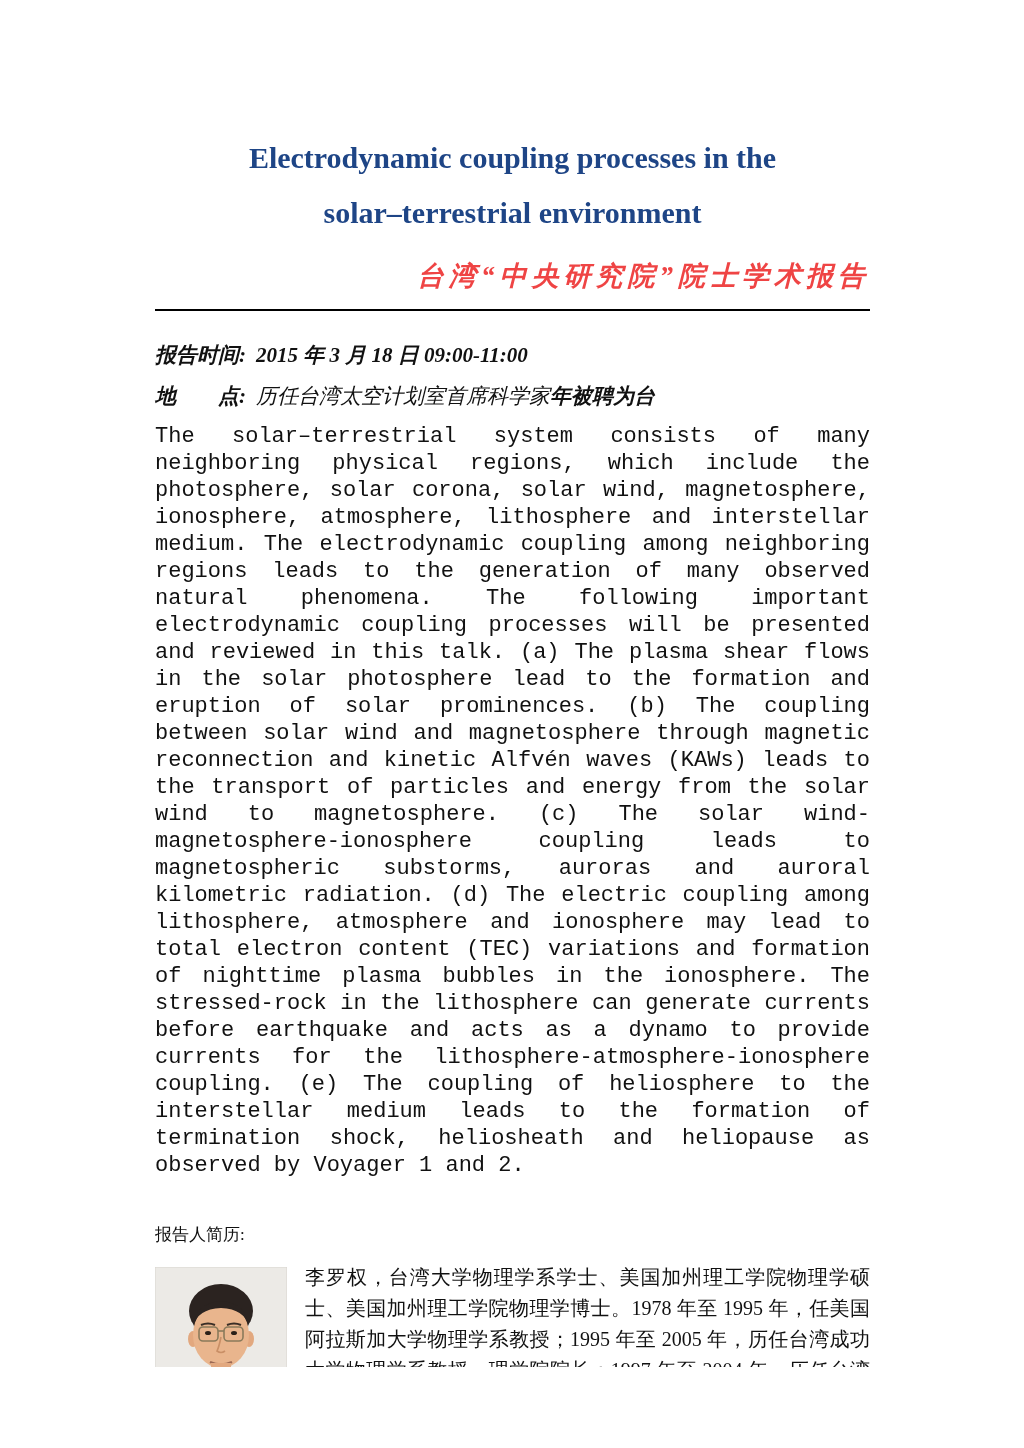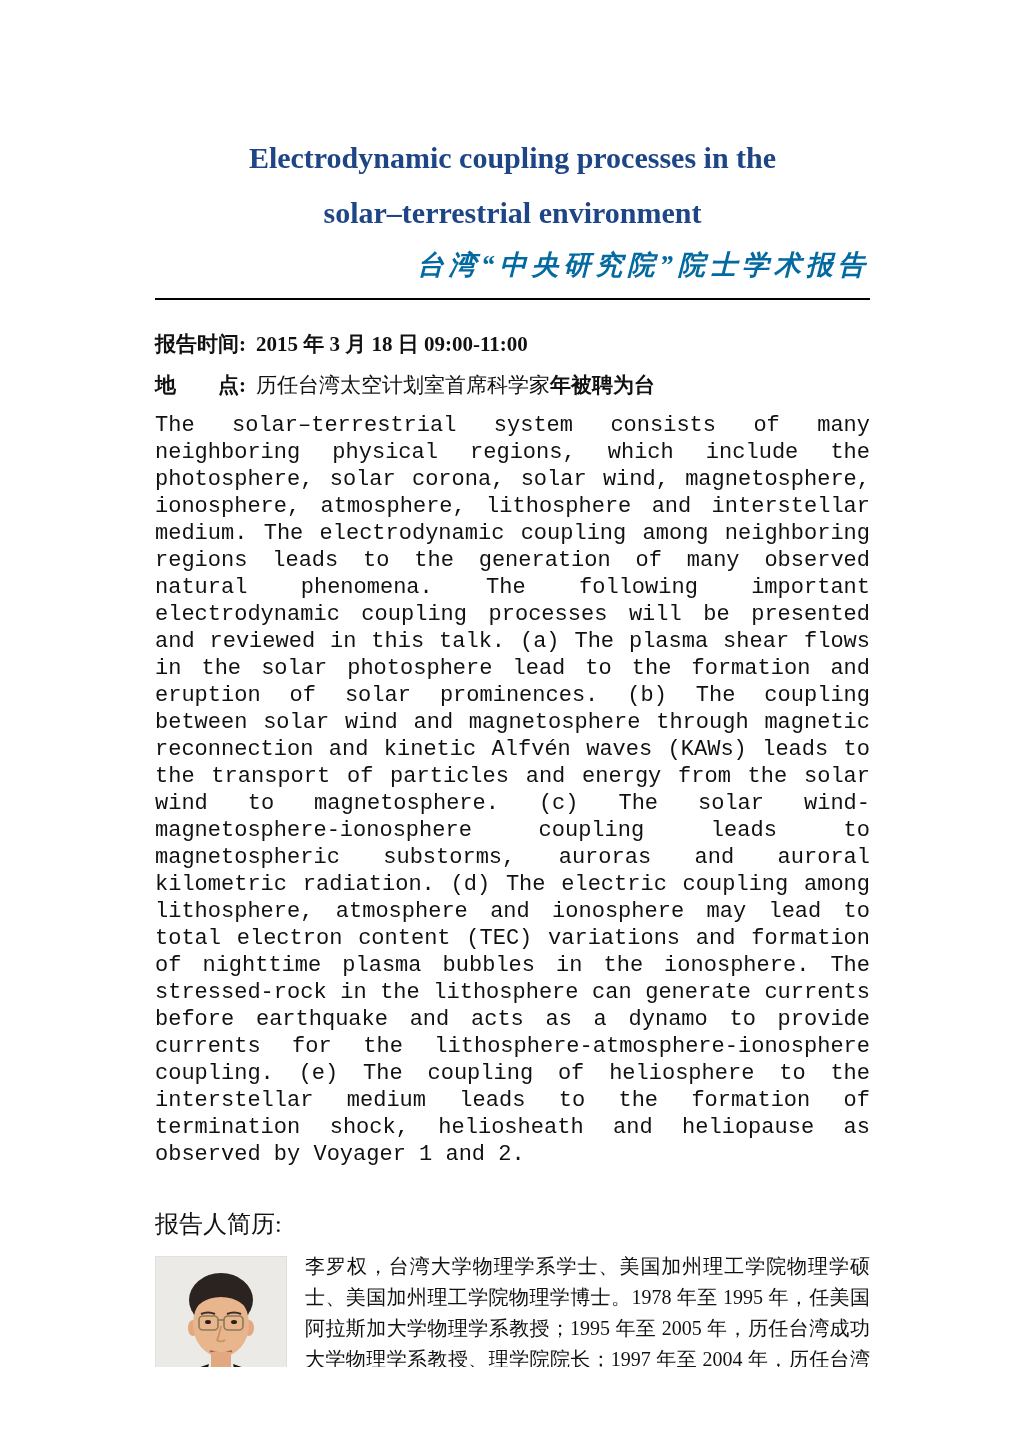--- a/index.html
+++ b/index.html
@@ -23,38 +23,39 @@
   .title-line {
     text-align: center;
     color: #1e4586;
     font-weight: bold;
     font-size: 30px;
     line-height: 55px;
     font-family: "Liberation Serif", serif;
   }
   .subtitle-cn {
     text-align: right;
-    color: #0369a1;
+    color: #ef4444;
     font-size: 27px;
     font-weight: bold;
     font-style: italic;
     letter-spacing: 5px;
     line-height: 38px;
-    margin-top: 6px;
+    margin-top: 17px;
     font-family: "Liberation Serif", serif;
   }
   .divider {
     border: none;
     border-top: 2px solid #000000;
     margin: 14px 0 0 0;
   }
   
   .info {
     margin-top: 30px;
     font-size: 21px;
+    font-style: italic;
   }
   .info-row {
     line-height: 28px;
     margin-bottom: 13px;
   }
   .info-label {
     font-weight: bold;
     margin-right: 10px;
   }
   .bold { font-weight: bold; }
@@ -67,21 +68,21 @@
   }
   .abstract-body {
     font-size: 22px;
     line-height: 27px;
     text-align: justify;
     font-family: Liberation Mono, monospace;
   }
   
   .bio-heading {
     margin-top: 42px;
-    font-size: 24px;
+    font-size: 17px;
     line-height: 28px;
   }
   .bio-body {
     margin-top: 13px;
     font-size: 20px;
     line-height: 31px;
     text-align: justify;
   }
   .photo-frame {
     float: left;

